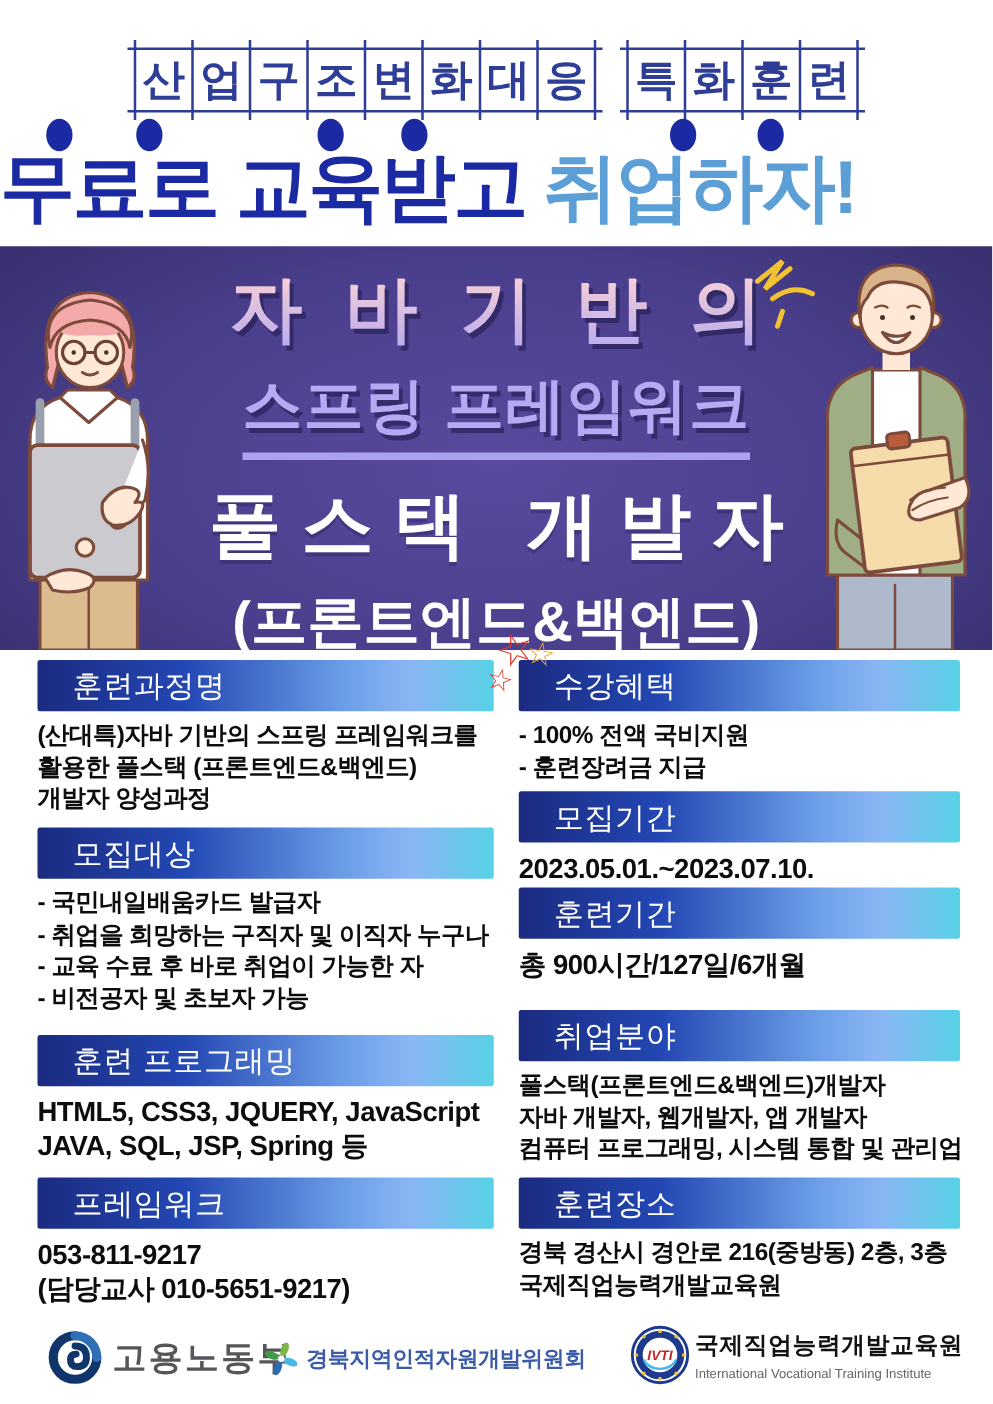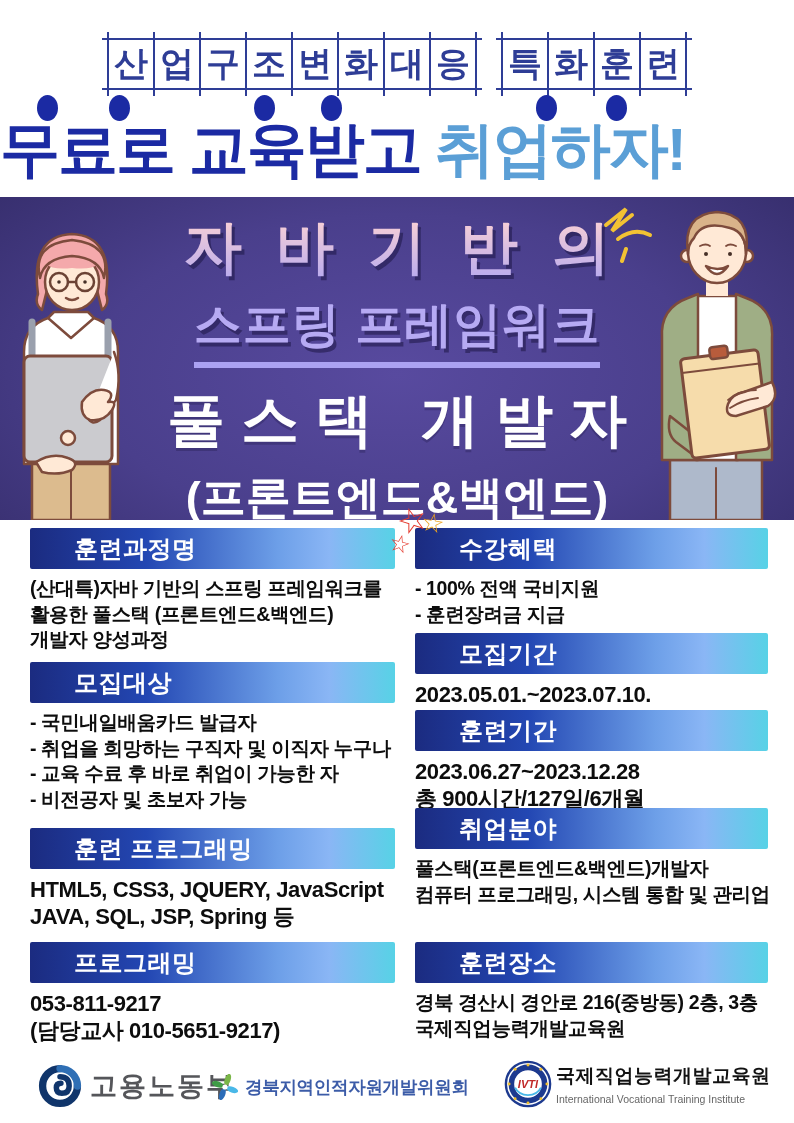--- a/index.html
+++ b/index.html
@@ -59,21 +59,21 @@
   .hero-illu.right { right:-4px; }
   .sparkle { position:absolute; top:8px; right:132px; }
 
   
   .section { position:absolute; }
   .sec-left { left:30px; width:365px; }
   .sec-right { left:415px; width:353px; }
   .sec-header { position:relative; height:41px; border-radius:2px;
     background:linear-gradient(90deg,#1b2b80 0%,#2347b3 32%,#6d9fe8 68%,#8ab6f5 82%,#57d2e6 100%);
     display:flex; align-items:center; }
-  .sec-title { color:#ffffff; font-size:24px; font-weight:700; padding-left:44px; letter-spacing:0.5px; }
+  .sec-title { color:#ffffff; font-size:24px; font-weight:400; padding-left:28px; letter-spacing:0.5px; }
   .sec-body { padding-top:7px; }
   .sec-line { font-size:19.5px; font-weight:600; color:#0d0d0d; line-height:25.5px; letter-spacing:-0.4px; white-space:nowrap; }
   .sec-line.big { font-size:22px; font-weight:700; line-height:27px; }
 
   .star-doodle { position:absolute; top:-22px; left:-24px; width:60px; height:60px; pointer-events:none; }
   .star-doodle span { position:absolute; font-weight:400; }
   .sd1 { color:#e43a2e; font-size:34px; left:6px; top:-6px; transform:rotate(-18deg); }
   .sd2 { color:#e43a2e; font-size:24px; left:-2px; top:24px; transform:rotate(14deg); }
   .sd3 { color:#eda31f; font-size:26px; left:30px; top:2px; transform:rotate(10deg); }
 
@@ -226,21 +226,21 @@
       <span class="sec-title">훈련 프로그래밍</span>
     </div>
     <div class="sec-body">
       <div class="sec-line big">HTML5, CSS3, JQUERY, JavaScript</div>
       <div class="sec-line big">JAVA, SQL, JSP, Spring 등</div>
     </div>
   </div>
 
   <div class="section sec-left" style="top:942px">
     <div class="sec-header">
-      <span class="sec-title">프로그래밍</span>
+      <span class="sec-title">프레임워크</span>
     </div>
     <div class="sec-body">
       <div class="sec-line big">053-811-9217</div>
       <div class="sec-line big">(담당교사 010-5651-9217)</div>
     </div>
   </div>
 
   <div class="section sec-right" style="top:528px">
     <div class="sec-header">
       <div class="star-doodle">
@@ -263,31 +263,31 @@
     <div class="sec-body">
       <div class="sec-line big">2023.05.01.~2023.07.10.</div>
     </div>
   </div>
 
   <div class="section sec-right" style="top:710px">
     <div class="sec-header">
       <span class="sec-title">훈련기간</span>
     </div>
     <div class="sec-body">
-      <div class="sec-line big">2023.06.27~2023.12.28</div>
       <div class="sec-line big">총 900시간/127일/6개월</div>
     </div>
   </div>
 
   <div class="section sec-right" style="top:808px">
     <div class="sec-header">
       <span class="sec-title">취업분야</span>
     </div>
     <div class="sec-body">
       <div class="sec-line">풀스택(프론트엔드&amp;백엔드)개발자</div>
+      <div class="sec-line">자바 개발자, 웹개발자, 앱 개발자</div>
       <div class="sec-line">컴퓨터 프로그래밍, 시스템 통합 및 관리업</div>
     </div>
   </div>
 
   <div class="section sec-right" style="top:942px">
     <div class="sec-header">
       <span class="sec-title">훈련장소</span>
     </div>
     <div class="sec-body">
       <div class="sec-line">경북 경산시 경안로 216(중방동) 2층, 3층</div>

